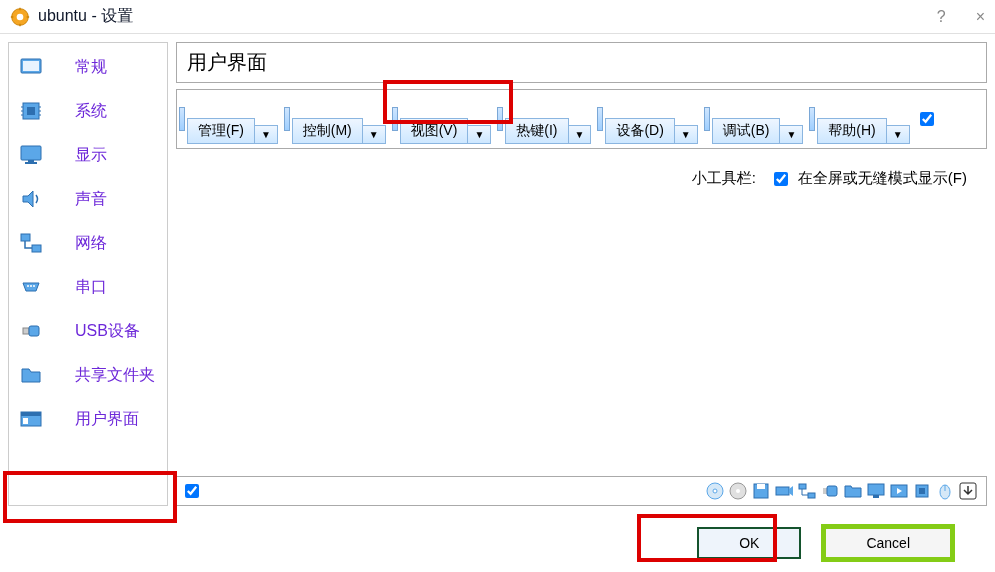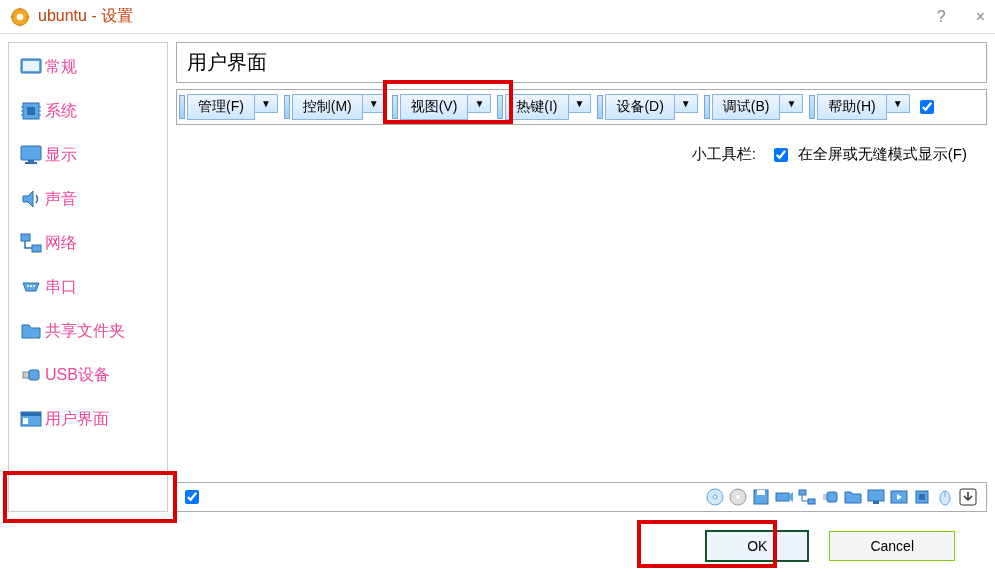--- a/index.html
+++ b/index.html
@@ -2,56 +2,56 @@
 <html><head>
   <meta charset="utf-8">
   <style>
     * { box-sizing: border-box; margin: 0; padding: 0; }
     body { font-family: "Microsoft YaHei", "SimSun", sans-serif; font-size: 14px; background: #f0f0f0; width: 995px; height: 572px; overflow: hidden; }
     
     .window { background: #fff; width: 100%; height: 100%; display: flex; flex-direction: column; }
     
     .titlebar { height: 34px; display: flex; align-items: center; padding: 0 10px; background: #fff; border-bottom: 1px solid #e0e0e0; }
     .titlebar-icon { width: 20px; height: 20px; margin-right: 8px; }
-    .titlebar-title { flex: 1; color: #c2410c; font-size: 16px; }
+    .titlebar-title { flex: 1; color: #0f172a; font-size: 16px; }
     .titlebar-btns { display: flex; gap: 30px; color: #888; font-size: 16px; }
     .titlebar-btn { cursor: pointer; }
     
     .content { flex: 1; display: flex; padding: 8px; gap: 8px; min-height: 0; }
     
     .sidebar { width: 160px; background: #fff; border: 1px solid #ccc; padding: 2px 0; position: relative; }
-    .sidebar-item { display: flex; align-items: center; padding: 10px 10px; cursor: pointer; gap: 2px; font-size: 16px; color: #ec4899; }
+    .sidebar-item { display: flex; align-items: center; padding: 10px 10px; cursor: pointer; gap: 32px; font-size: 16px; color: #6d28d9; }
     .sidebar-icon { width: 24px; height: 24px; display: flex; align-items: center; justify-content: center; flex-shrink: 0; }
     .red-highlight-side { position: absolute; border: 4px solid #dc0000; pointer-events: none; left: -6px; width: 174px; top: 428px; height: 52px; }
     
     .main { flex: 1; display: flex; flex-direction: column; gap: 6px; min-width: 0; }
     
     .header-box { border: 1px solid #aaa; padding: 6px 10px; background: #fff; font-size: 20px; }
     
     .toolbar-row { display: flex; align-items: center; gap: 6px; padding: 4px 2px; border: 1px solid #aaa; background: #fff; position: relative; }
     .toolbar-chip-wrap { display: flex; align-items: center; }
-    .toolbar-chip { display: flex; align-items: flex-start; }
+    .toolbar-chip { display: flex; align-items: flex-end; margin-top: 24px; }
     .handle { width: 6px; height: 24px; background: linear-gradient(to bottom, #cfe6ff, #9fcfff); border: 1px solid #7aa7d6; margin-right: 2px; }
     .chip-btn { display: flex; align-items: center; padding: 3px 10px; background: linear-gradient(to bottom, #eef6ff, #cde7ff); border: 1px solid #8ab5e0; font-size: 14px; cursor: pointer; white-space: nowrap; }
     .chip-arrow { padding: 3px 6px; background: linear-gradient(to bottom, #eef6ff, #cde7ff); border: 1px solid #8ab5e0; border-left: none; cursor: pointer; font-size: 10px; }
     .toolbar-check { width: 14px; height: 14px; margin-left: 4px; }
     .red-highlight-top { position: absolute; border: 4px solid #dc0000; pointer-events: none; left: 206px; top: -10px; width: 130px; height: 44px; }
     
     .options-area { padding: 14px 20px; font-size: 15px; }
     .opt-row { display: flex; align-items: center; gap: 10px; margin-bottom: 10px; justify-content: flex-end; }
     .opt-label-col { width: 240px; text-align: right; padding-right: 8px; }
     .opt-cb { width: 14px; height: 14px; }
     
     .statusbar { border: 1px solid #aaa; background: #fff; padding: 4px 8px; display: flex; align-items: center; gap: 6px; height: 30px; margin-top: auto; }
     .status-spacer { flex: 1; }
     .status-icons { display: flex; gap: 3px; align-items: center; }
     .status-icon { width: 20px; height: 20px; display: flex; align-items: center; justify-content: center; cursor: pointer; }
     
     .footer { padding: 10px 40px 10px 10px; display: flex; justify-content: flex-end; gap: 20px; align-items: center; position: relative; }
-    .footer-btn { padding: 6px 40px; border: 1px solid #84cc16; background: #f5f5f5; cursor: pointer; font-size: 14px; }
+    .footer-btn { padding: 6px 40px; border: 5px solid #84cc16; background: #f5f5f5; cursor: pointer; font-size: 14px; }
     .footer-btn.primary { border: 2px solid #14532d; background: #eef4fb; }
     .red-highlight-ok { position: absolute; border: 4px solid #dc0000; pointer-events: none; right: 218px; top: 0px; width: 140px; height: 48px; }
   </style>
 </head>
 <body>
 
 <div class="window">
   <div class="titlebar">
     <span class="titlebar-icon">
       <svg viewBox="0 0 24 24">
@@ -134,33 +134,33 @@
               <circle cx="9" cy="11" r="1" fill="#fff"></circle>
               <circle cx="12" cy="11" r="1" fill="#fff"></circle>
               <circle cx="15" cy="11" r="1" fill="#fff"></circle>
             </svg>
           </span>
         <span>串口</span>
       </div>
       <div class="sidebar-item">
         <span class="sidebar-icon">
             <svg viewBox="0 0 24 24">
-              <path d="M3 6 L10 6 L12 9 L21 9 L21 19 L3 19 Z" fill="#5ba7e8" stroke="#2d6fb0"></path>
-            </svg>
-          </span>
-        <span>共享文件夹</span>
-      </div>
-      <div class="sidebar-item">
-        <span class="sidebar-icon">
-            <svg viewBox="0 0 24 24">
               <rect x="4" y="9" width="6" height="6" fill="#ccc" stroke="#888"></rect>
               <rect x="10" y="7" width="10" height="10" rx="2" fill="#5ba7e8" stroke="#2d6fb0"></rect>
             </svg>
           </span>
         <span>USB设备</span>
+      </div>
+      <div class="sidebar-item">
+        <span class="sidebar-icon">
+            <svg viewBox="0 0 24 24">
+              <path d="M3 6 L10 6 L12 9 L21 9 L21 19 L3 19 Z" fill="#5ba7e8" stroke="#2d6fb0"></path>
+            </svg>
+          </span>
+        <span>共享文件夹</span>
       </div>
       <div class="sidebar-item">
         <span class="sidebar-icon">
             <svg viewBox="0 0 24 24">
               <rect x="2" y="5" width="20" height="14" fill="#5ba7e8" stroke="#2d6fb0"></rect>
               <rect x="2" y="5" width="20" height="4" fill="#2d6fb0"></rect>
               <rect x="4" y="11" width="5" height="6" fill="#fff"></rect>
             </svg>
           </span>
         <span>用户界面</span>

